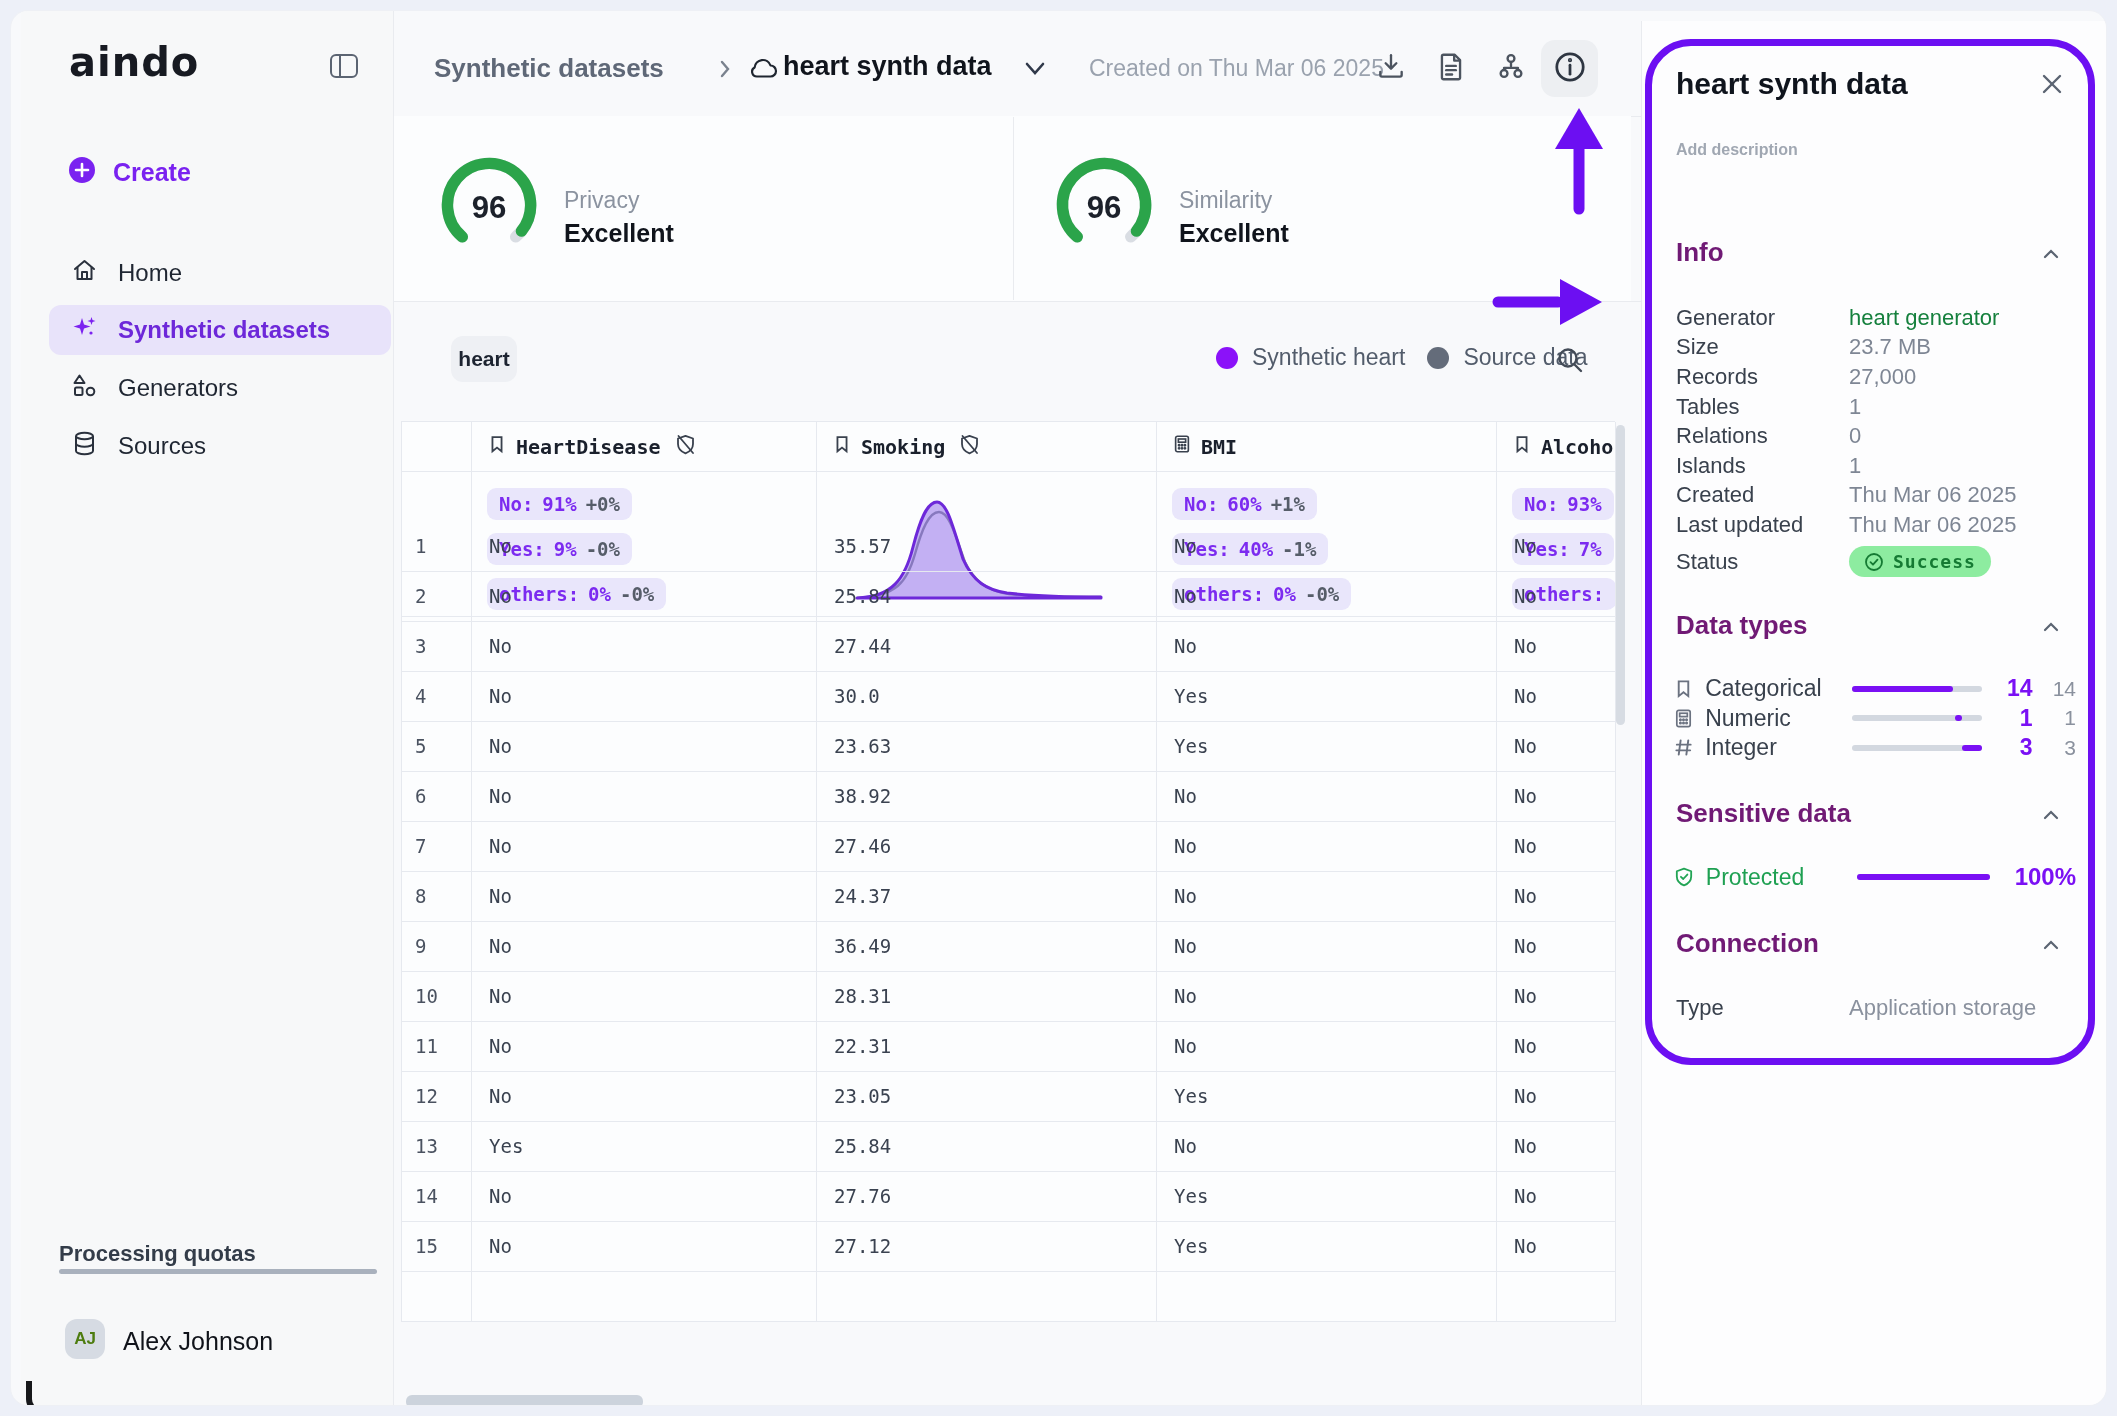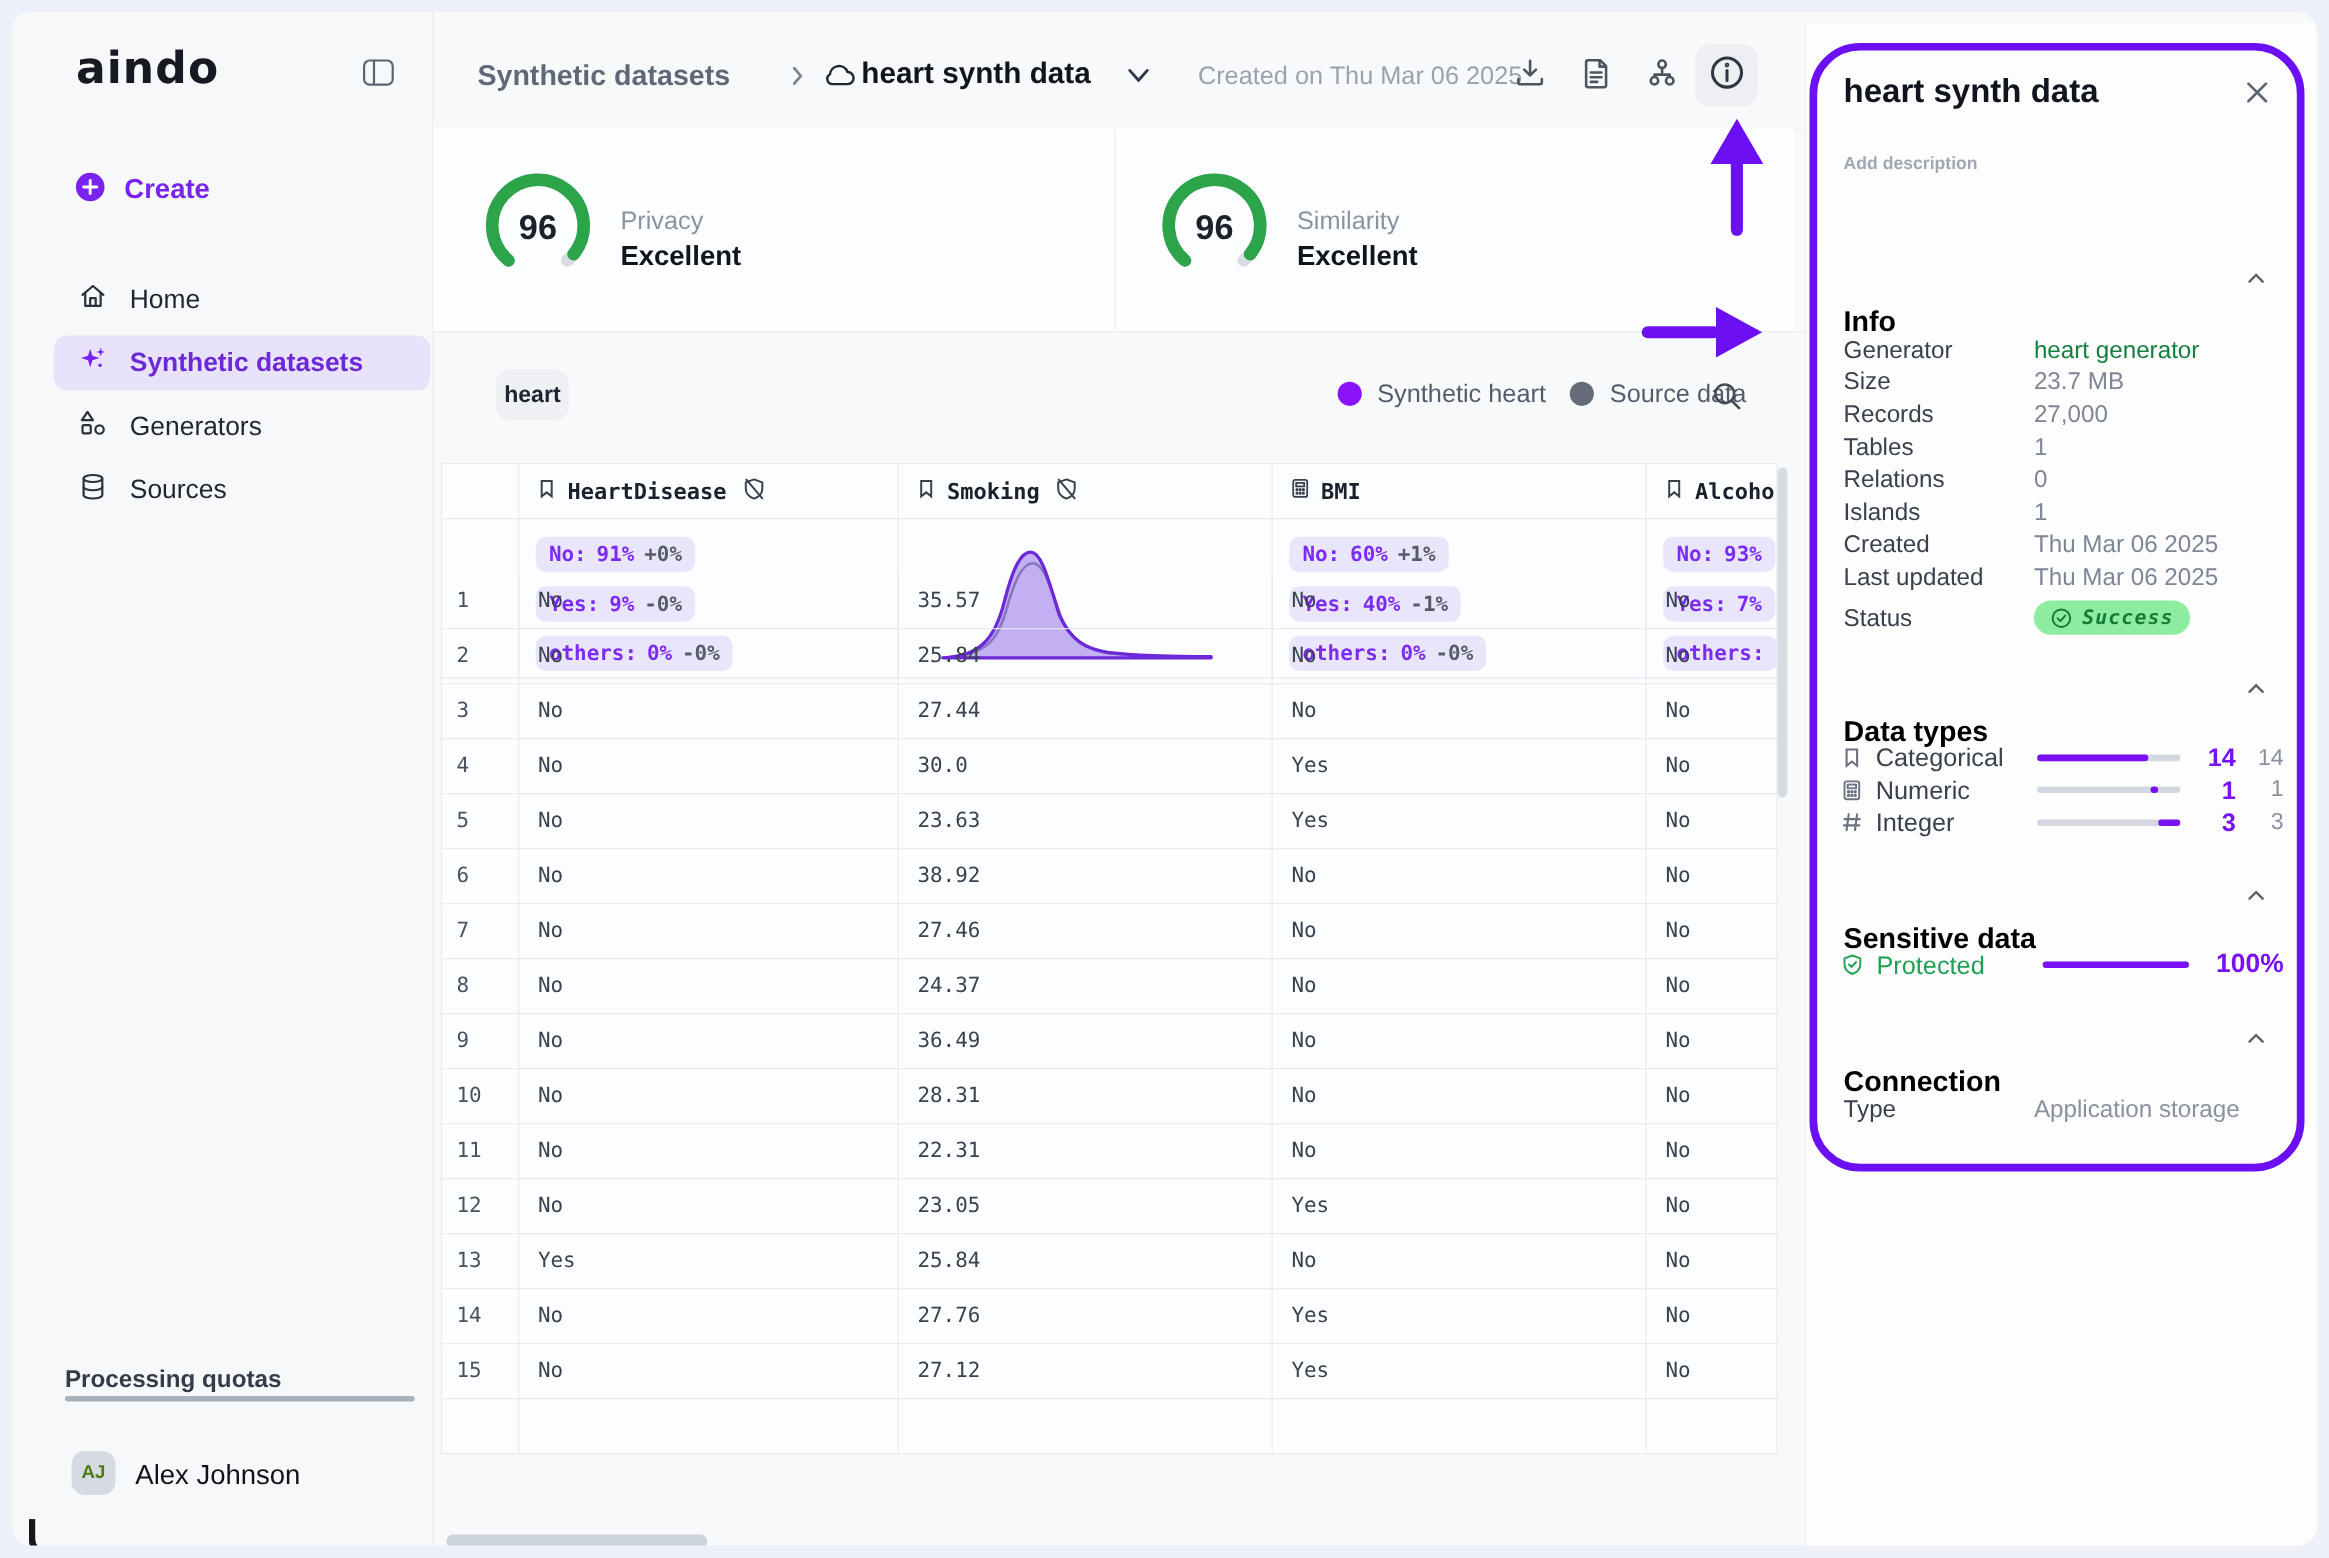--- a/index.html
+++ b/index.html
@@ -49,29 +49,29 @@
   .chip .ck, .chip .cv { color:#7c2bf0; }
   .chip .cv { margin-left:9px; }
   .chip .cd { color:#565d69; margin-left:9px; font-weight:600; }
   .chip-stack { display:flex; flex-direction:column; align-items:flex-start; }
   .scroll-thumb { position:absolute; background:#ccd3dc; border-radius:6px; cursor:pointer; }
   
   .panel-bg { position:absolute; left:1630px; top:10px; width:477px; height:1396px; background:#fdfdfe; border-left:1px solid #e9ebef; }
   .panel-title { position:absolute; left:1665px; top:56px; font-size:30px; font-weight:700; color:#0f141d; }
   .close-btn { position:absolute; left:2028px; top:60px; width:26px; height:26px; cursor:pointer; }
   .add-desc { position:absolute; left:1665px; top:130px; font-size:16px; color:#a0a7b2; cursor:text;font-weight:bold; }
-  .sect-head { position:absolute; left:1665px; font-size:26px; font-weight:700; color:#000000;margin-top:40px; }
+  .sect-head { position:absolute; left:1665px; font-size:26px; font-weight:700; color:#701a75; }
   .sect-chev { position:absolute; left:2032px; width:16px; height:10px; cursor:pointer; }
   .info-grid { position:absolute; left:1665px; top:292px; width:400px; }
   .info-row { height:29.6px; display:flex; align-items:center; }
   .info-row .lbl { width:173px; font-size:22px; color:#39414d; }
   .info-row .val { font-size:22px; color:#7e8694; }
   .info-row .val.link { color:#15803d; font-weight:400; cursor:pointer; }
   .status-row { height:44px; display:flex; align-items:center; }
-  .status-badge { display:inline-flex; align-items:center; gap:9px; background:#8deca0; border-radius:17px; padding:5px 15px;font-style:italic; }
+  .status-badge { display:inline-flex; align-items:center; gap:9px; background:#8deca0; border-radius:17px; padding:5px 15px; }
   .status-badge span { font-family:"DejaVu Sans Mono", monospace; font-size:18px; font-weight:700; color:#157a33; letter-spacing:1px; }
   .dt-grid { position:absolute; left:1662px; top:663px; width:403px; }
   .dt-row { height:29.5px; display:flex; align-items:center; gap:10px; }
   .dt-row .lbl { width:148px; font-size:23px; color:#39414d; }
   .dt-bar { position:relative; width:140px; height:6px; background:#d3d8e0; border-radius:3px; }
   .dt-fill { position:absolute; top:0; height:6px; background:#7a10f4; border-radius:3px; }
   .dt-syn { width:44px; text-align:right; font-size:23px; font-weight:700; color:#7a10f4; }
   .dt-src { width:36px; text-align:right; font-size:21px; color:#8a919e; }
   .prot-row { position:absolute; left:1662px; top:849px; width:403px; height:34px; display:flex; align-items:center; gap:10px; }
   .prot-row .lbl { width:148px; font-size:23px; color:#1ea052; font-weight:500; }

